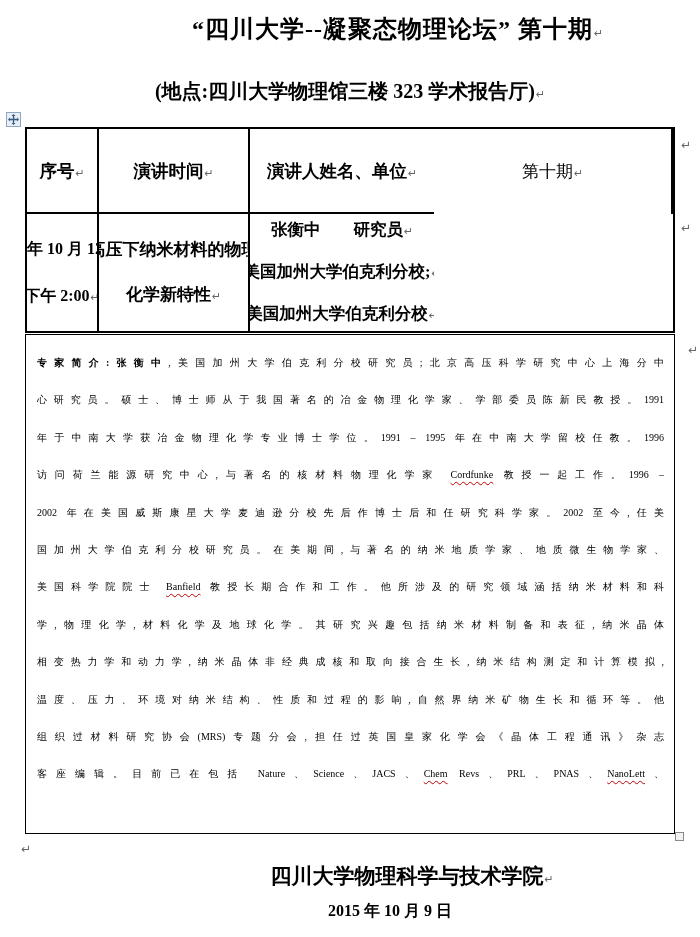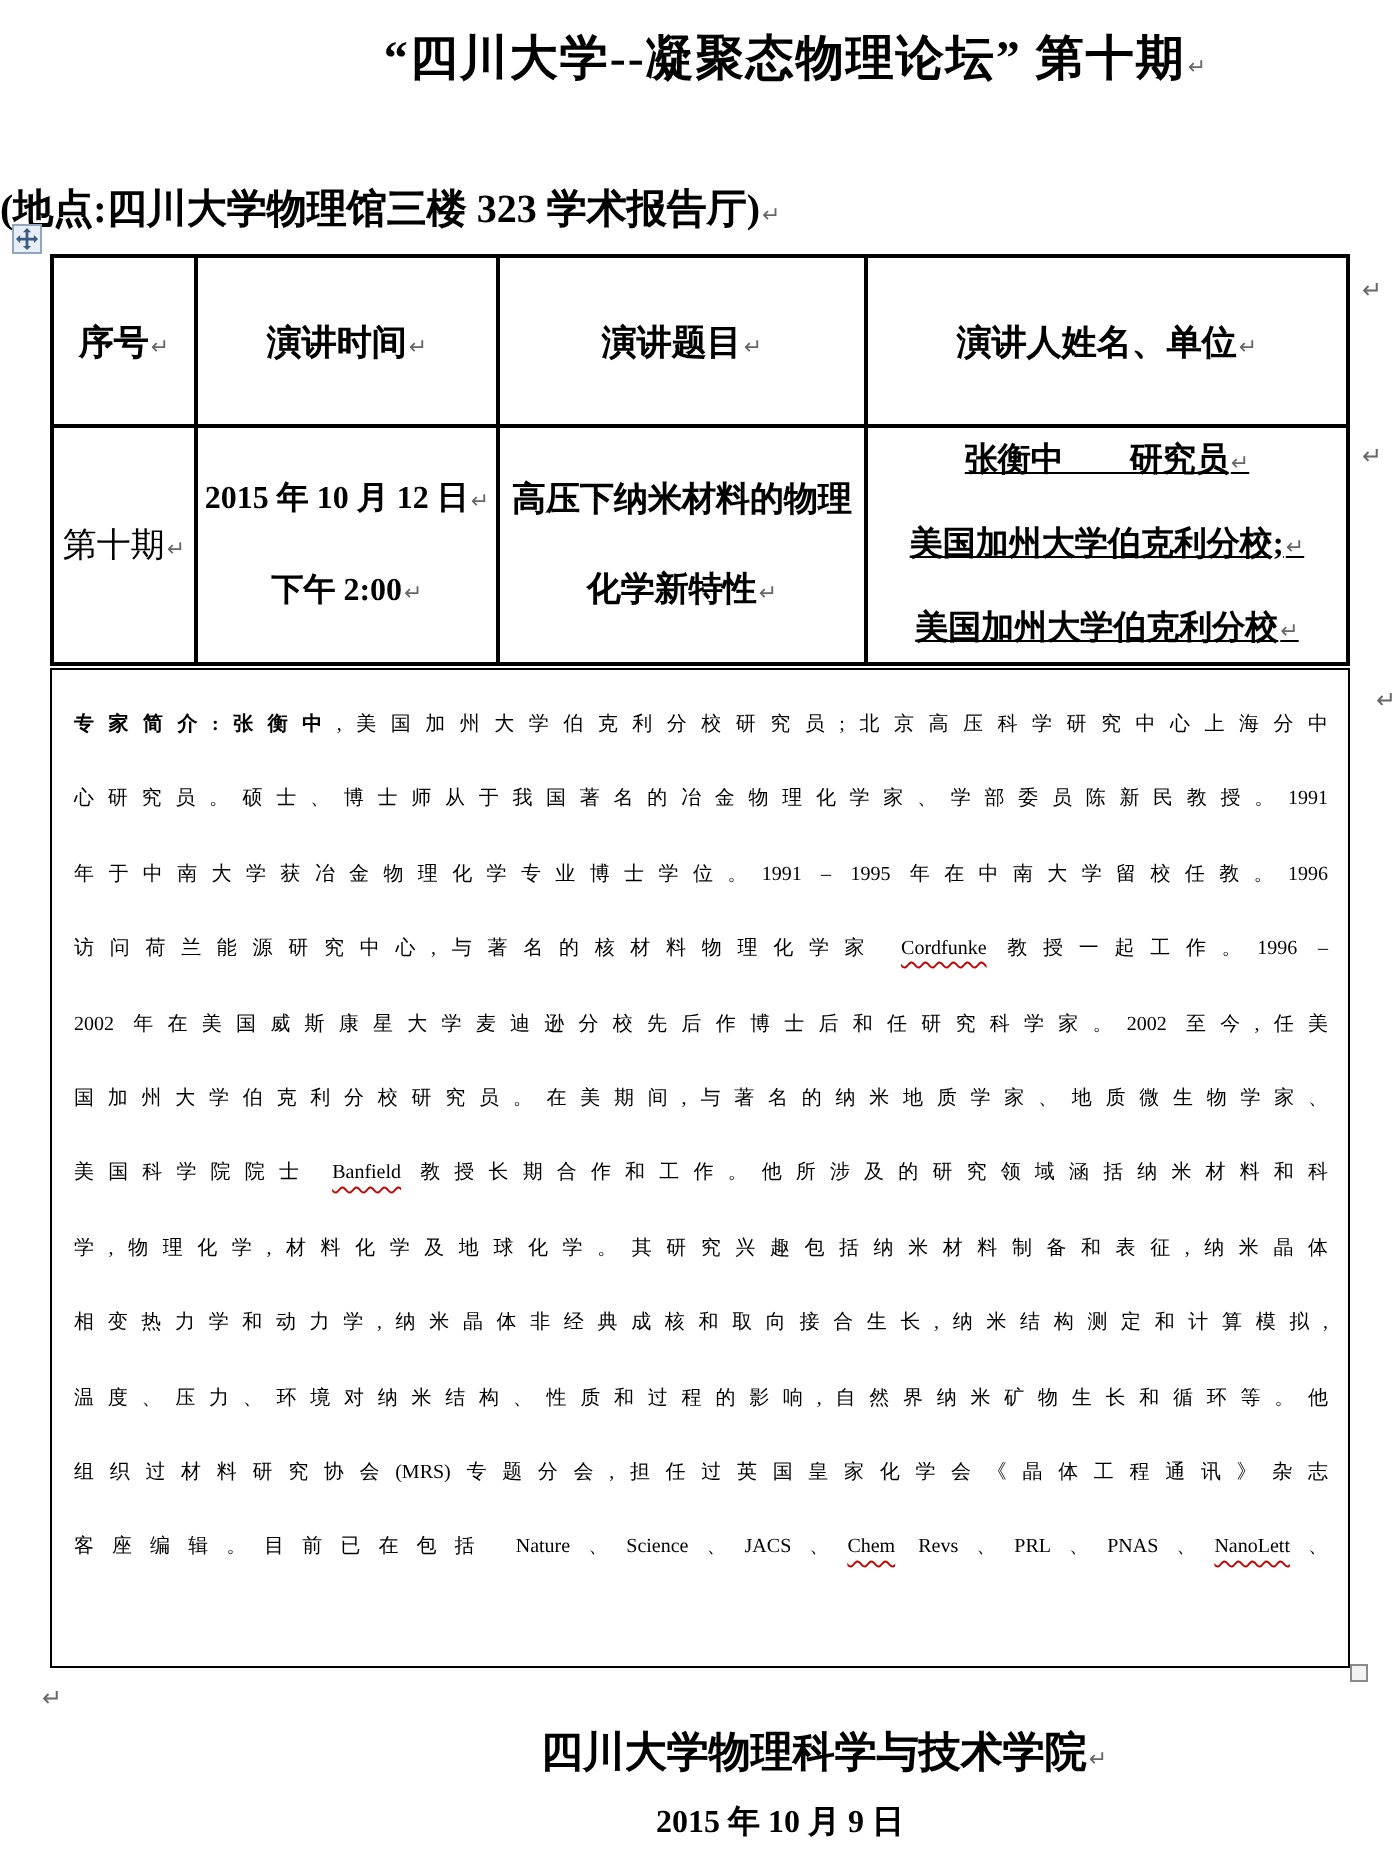--- a/index.html
+++ b/index.html
@@ -5,21 +5,21 @@
   html,body { margin:0; padding:0; background:#ffffff; }
   .page {
     position:relative; width:700px; height:937px; background:#fff;
     font-family:"Liberation Serif","DejaVu Serif",serif; color:#000; overflow:hidden;
   }
   .title {
     position:absolute; top:13px; left:95px; width:605px; text-align:center;
     font-size:24px; font-weight:bold; letter-spacing:1px; white-space:nowrap;
   }
   .subtitle {
-    position:absolute; top:91px; left:0; width:700px; 
+    position:absolute; top:78px; left:0; width:700px; text-align:center;
     font-size:20px; font-weight:bold; white-space:nowrap;
   }
   .move-handle {
     position:absolute; left:6px; top:112px; width:15px; height:15px;
     border:1px solid #93a6bf; background:#e8eef7; box-sizing:border-box;
     display:flex; align-items:center; justify-content:center; cursor:move;
   }
   .move-handle svg { width:11px; height:11px; display:block; }
   .tbl {
     position:absolute; left:25px; top:127px; width:650px;
@@ -33,21 +33,21 @@
   }
   .cell.c4 { border-right:none; }
   .cell.r2 { border-bottom:none; }
   .cell.head { font-weight:bold; font-size:17.5px; }
   .cell.issue { font-size:17px; }
   .cell.time { font-weight:bold; font-size:16px; }
   .cell.time .ln { line-height:45px; white-space:nowrap; }
   .cell.topic { font-weight:bold; font-size:17px; }
   .cell.topic .ln { line-height:45px; white-space:nowrap; }
   .cell.speaker { font-weight:bold; font-size:16.5px; }
-  .cell.speaker .ln { line-height:40px; white-space:nowrap;text-decoration:underline; }
+  .cell.speaker .ln { line-height:40px; white-space:nowrap; }
   .bio-box {
     position:absolute; left:25px; top:334px; width:650px; height:500px;
     border:1px solid #000; box-sizing:border-box; padding:9px 10px 0 11px;
     font-size:10px; overflow:hidden;
   }
   .bio-line { line-height:37.4px; text-align:justify; text-align-last:justify; }
   .bio-line.last { text-align-last:left; }
   .bold { font-weight:bold; }
   .misspell {
     text-decoration-line:underline; text-decoration-style:wavy;
@@ -89,23 +89,20 @@
       </span>
   </div>
 
   <div class="tbl">
     <div class="cell head c1 r1">
         <div><span>序号</span><span class="pm">↵</span></div>
       </div>
     <div class="cell head c2 r1">
         <div><span>演讲时间</span><span class="pm">↵</span></div>
       </div>
-    <div class="cell head c3 r1">
-        <div><span>演讲题目</span><span class="pm">↵</span></div>
-      </div>
     <div class="cell head c4 r1">
         <div><span>演讲人姓名、单位</span><span class="pm">↵</span></div>
       </div>
 
     <div class="cell issue c1 r2">
         <div><span>第十期</span><span class="pm">↵</span></div>
       </div>
     <div class="cell time c2 r2">
       <div class="ln"><span>2015 年 10 月 12 日</span><span class="pm">↵</span></div>
       <div class="ln"><span>下午 2:00</span><span class="pm">↵</span></div>

